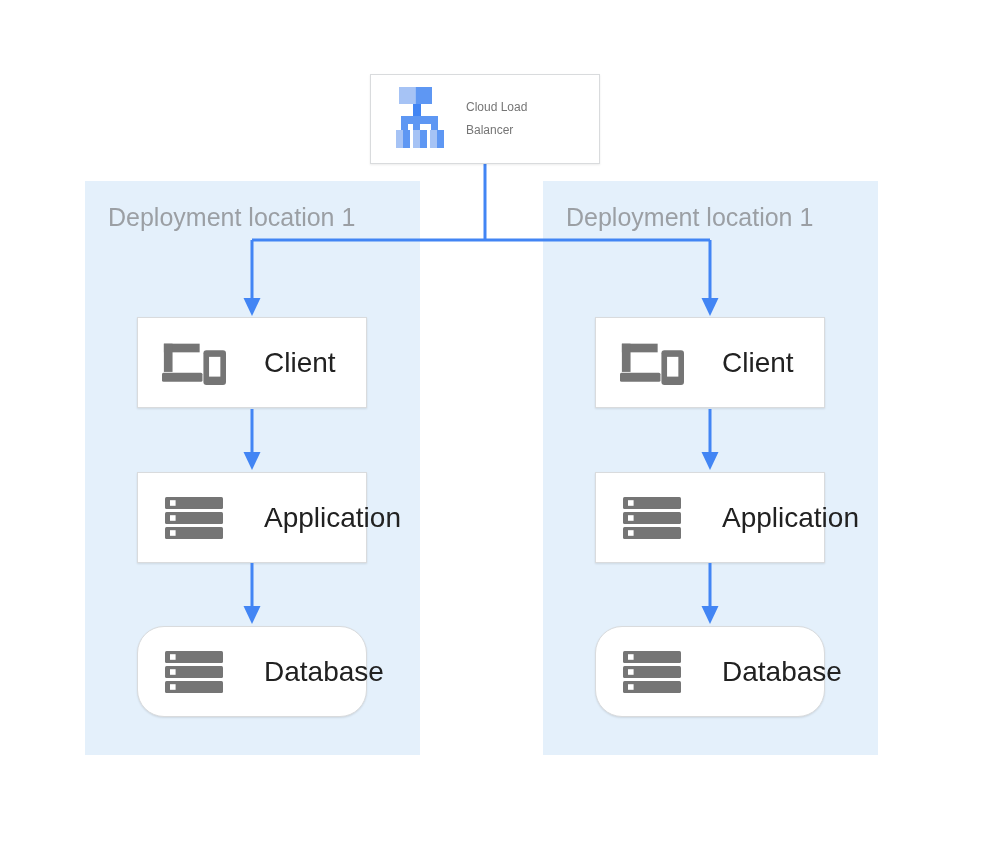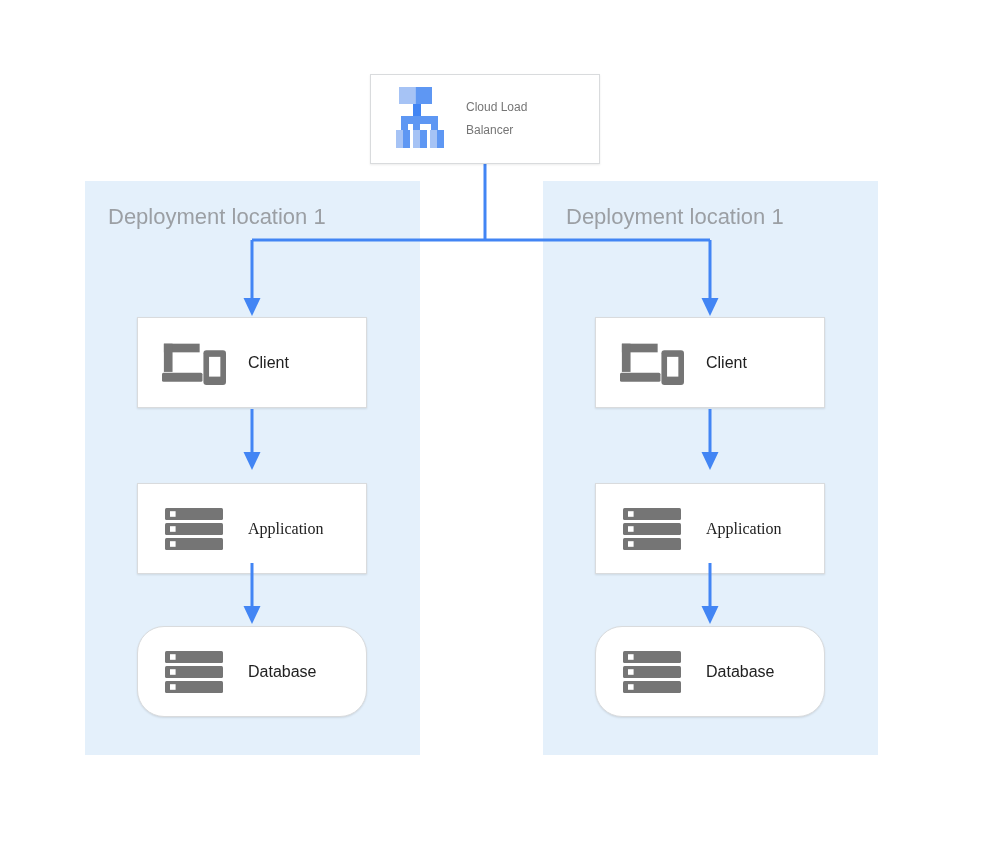--- a/index.html
+++ b/index.html
@@ -22,52 +22,52 @@
     width: 335px;
     height: 574px;
     background: var(--region_bg);
   }
   .region.left  { left: 85px; }
   .region.right { left: 543px; }
   .region-label {
     position: absolute;
     left: 23px;
     top: 25px;
-    font-size: 22px;
+    font-size: 25px;
     line-height: 22px;
     color: var(--region_label);
     white-space: nowrap;
   }
   
   .node {
     position: absolute;
     left: 52px;
     width: 230px;
     height: 91px;
     background: var(--box_bg);
     border: 1px solid var(--box_border);
     box-sizing: border-box;
     box-shadow: 0 1px 2px rgba(0,0,0,0.10);
     display: flex;
     align-items: center;
     padding-left: 24px;
   }
   .node.n1 { top: 136px; }
-  .node.n2 { top: 302px; font-family: Liberation Serif, serif; }
+  .node.n2 { top: 291px; }
   .node.n3 { top: 445px; border-radius: 27px; }
   .node .icon-slot {
     width: 64px;
     display: flex;
     justify-content: center;
     align-items: center;
     flex: none;
   }
   .node .node-label {
-    margin-left: 22px;
-    font-size: 16px;
+    margin-left: 38px;
+    font-size: 28px;
     color: var(--node_label);
     white-space: nowrap;
   }
   
   #lb-node {
     position: absolute;
     left: 370px;
     top: 74px;
     width: 230px;
     height: 90px;

